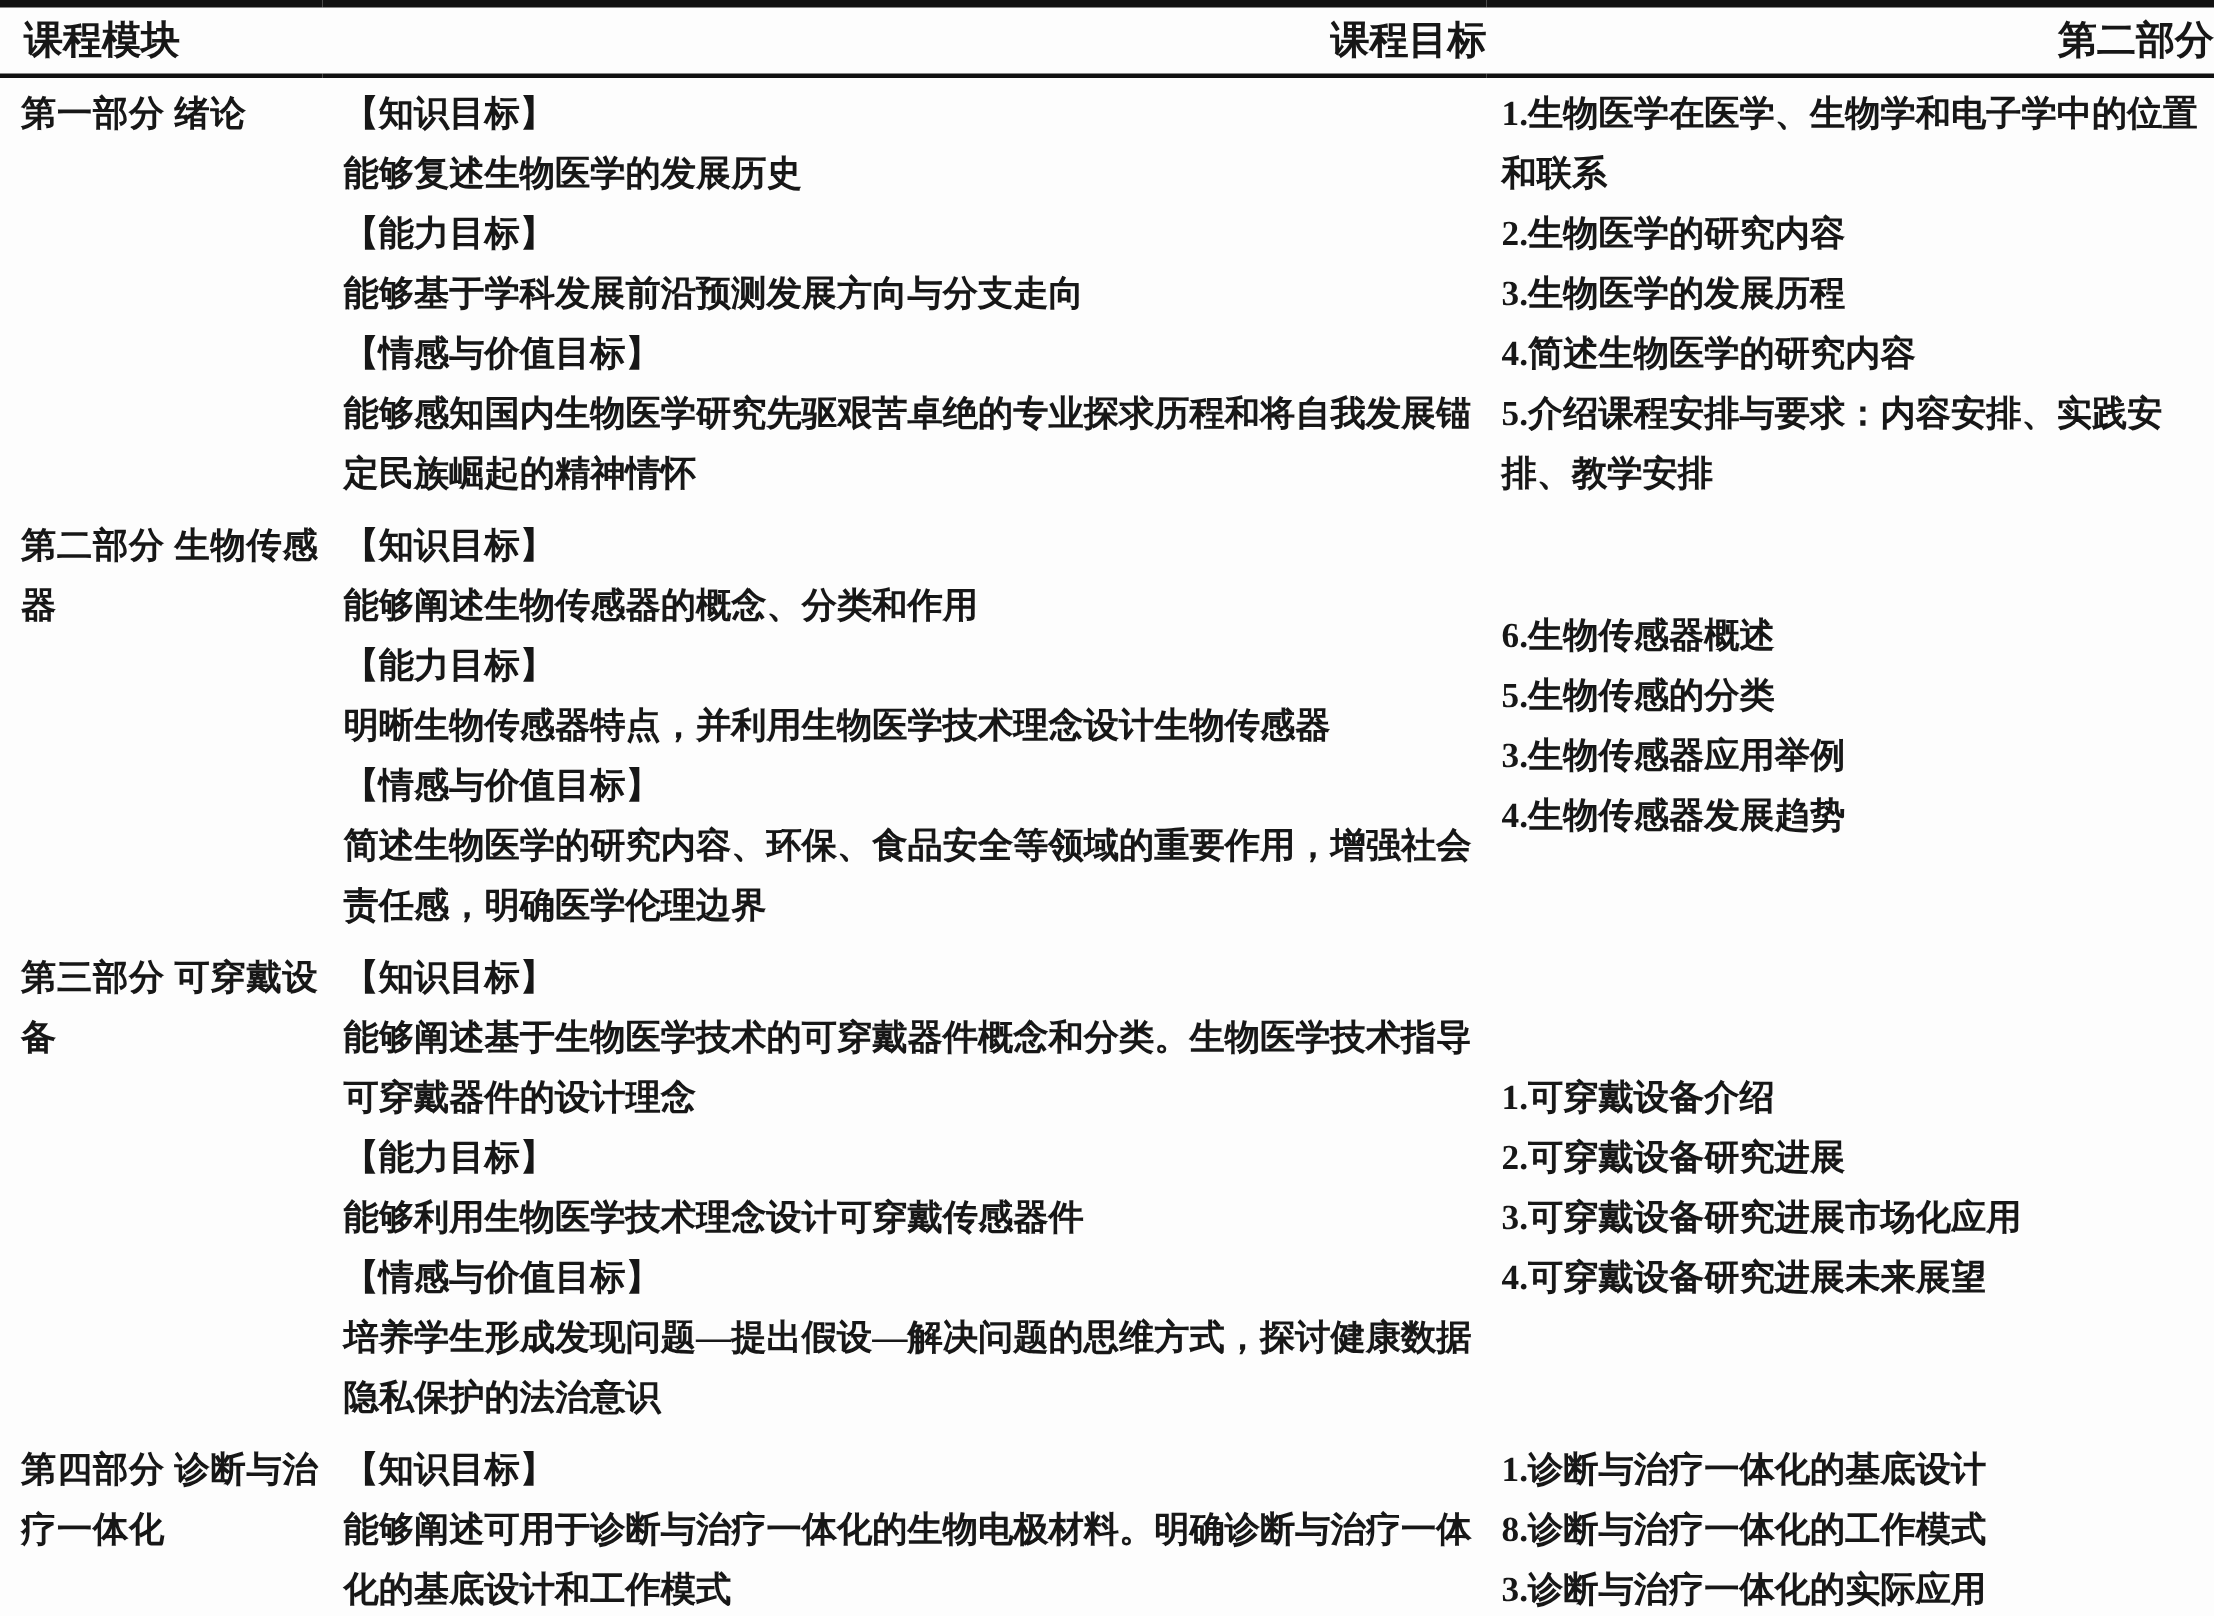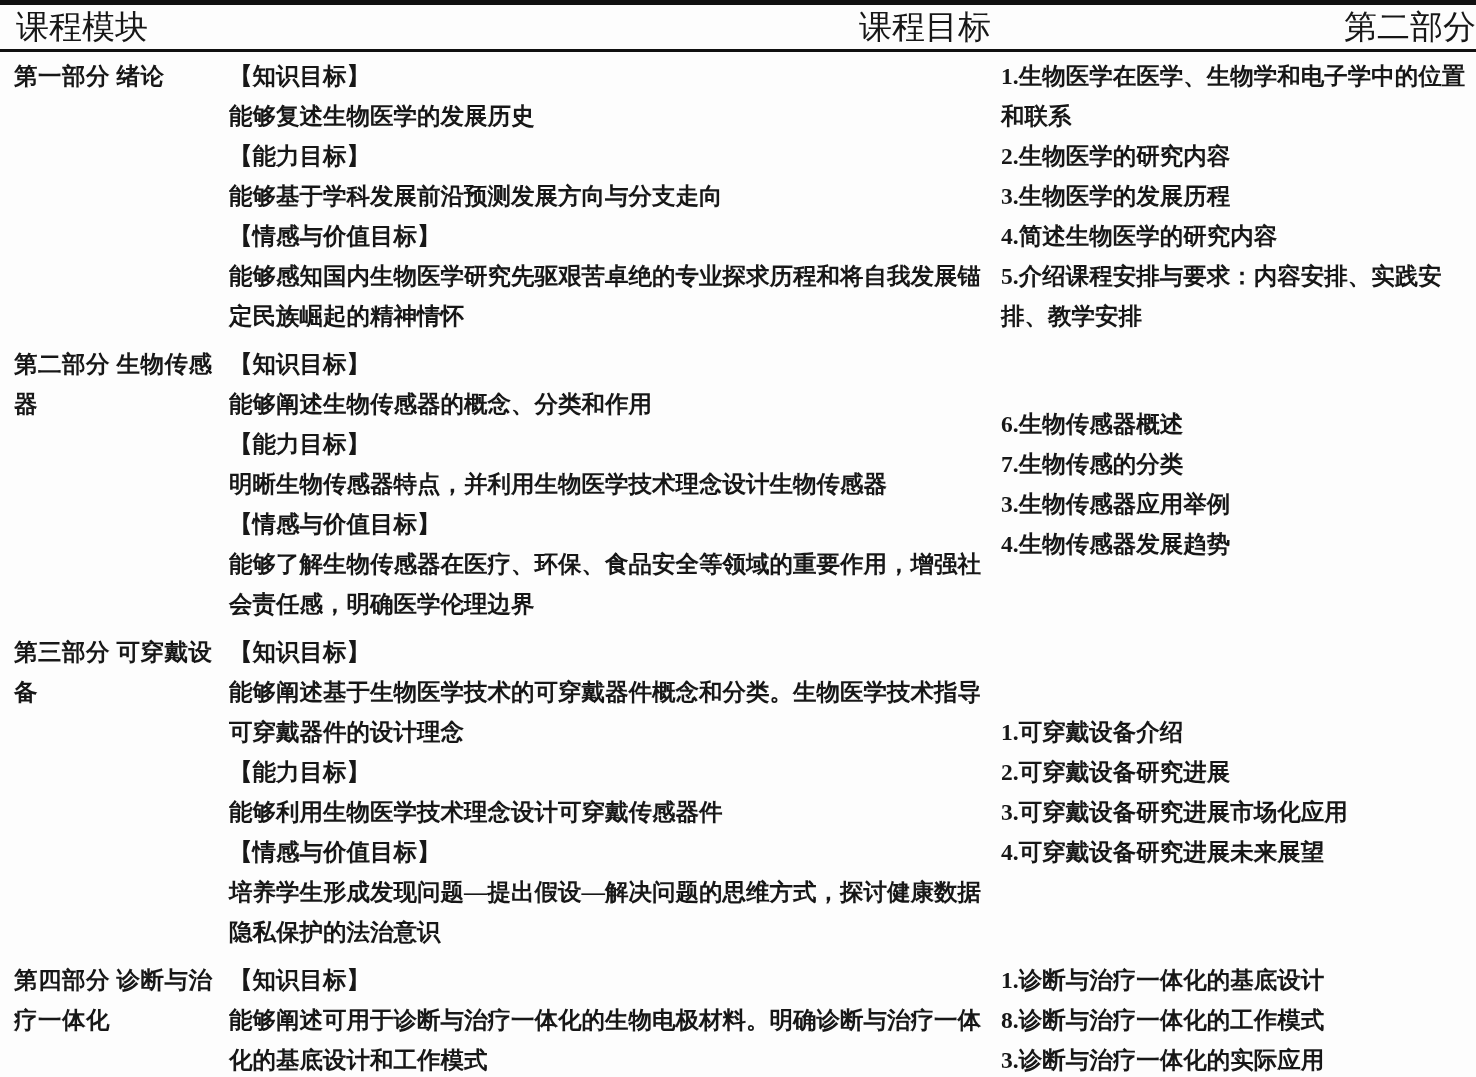--- a/index.html
+++ b/index.html
@@ -19,22 +19,22 @@
     table-layout: fixed;
     border-top: 5px solid #111;
     border-bottom: 6px solid #111;
     background: #fdfdfd;
   }
   col.c1 { width: 215px; }
   col.c2 { width: 776px; }
   col.c3 { width: 485px; }
 
   thead th {
-    font-weight: normal;
-    font-size: 33px;
+    font-weight: bold;
+    font-size: 26px;
     height: 44px;
     line-height: 44px;
     padding: 0;
     border-bottom: 3px solid #111;
     white-space: nowrap;
   }
   thead th.h-module {
     text-align: left;
     padding-left: 16px;
   }
@@ -110,25 +110,25 @@
   <tr>
     <td class="module-cell">
       <div class="line cell-text">第二部分 生物传感器</div>
     </td>
     <td class="objectives-cell">
           <div class="line">【知识目标】</div>
           <div class="line">能够阐述生物传感器的概念、分类和作用</div>
           <div class="line">【能力目标】</div>
           <div class="line">明晰生物传感器特点，并利用生物医学技术理念设计生物传感器</div>
           <div class="line">【情感与价值目标】</div>
-          <div class="line">能够了解生物传感器在医疗、环保、食品安全等领域的重要作用，增强社会责任感，明确医学伦理边界</div>
+          <div class="line">简述生物医学的研究内容、环保、食品安全等领域的重要作用，增强社会责任感，明确医学伦理边界</div>
         </td>
     <td class="contents-cell">
           <div class="line">6.生物传感器概述</div>
-          <div class="line">7.生物传感的分类</div>
+          <div class="line">5.生物传感的分类</div>
           <div class="line">3.生物传感器应用举例</div>
           <div class="line">4.生物传感器发展趋势</div>
         </td>
   </tr>
 
   <tr>
     <td class="module-cell">
       <div class="line cell-text">第三部分 可穿戴设备</div>
     </td>
     <td class="objectives-cell">

